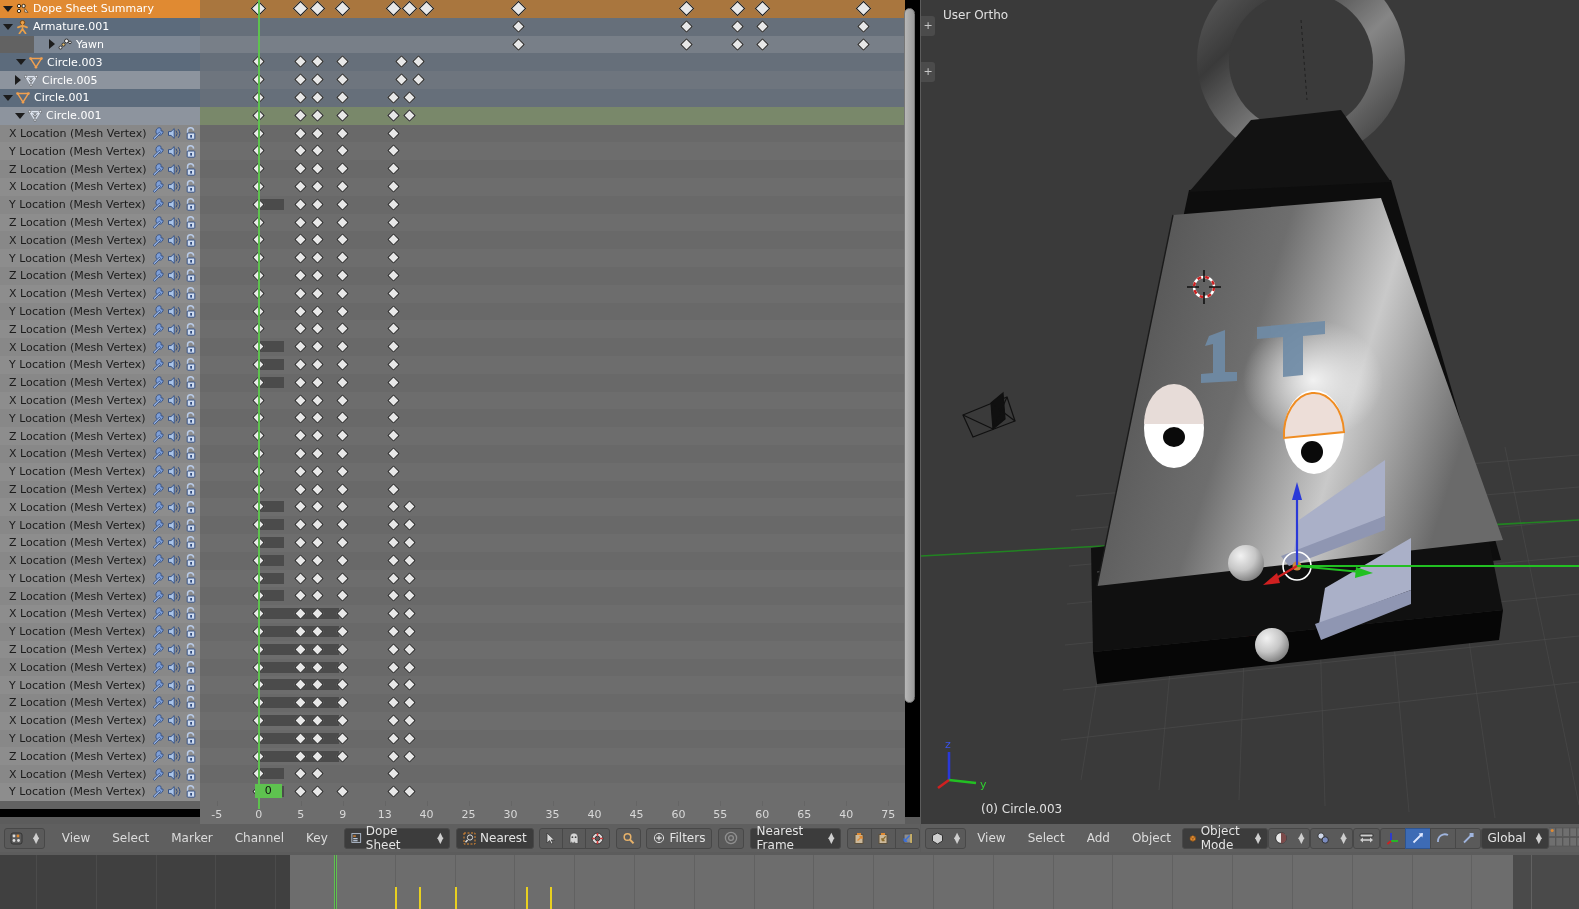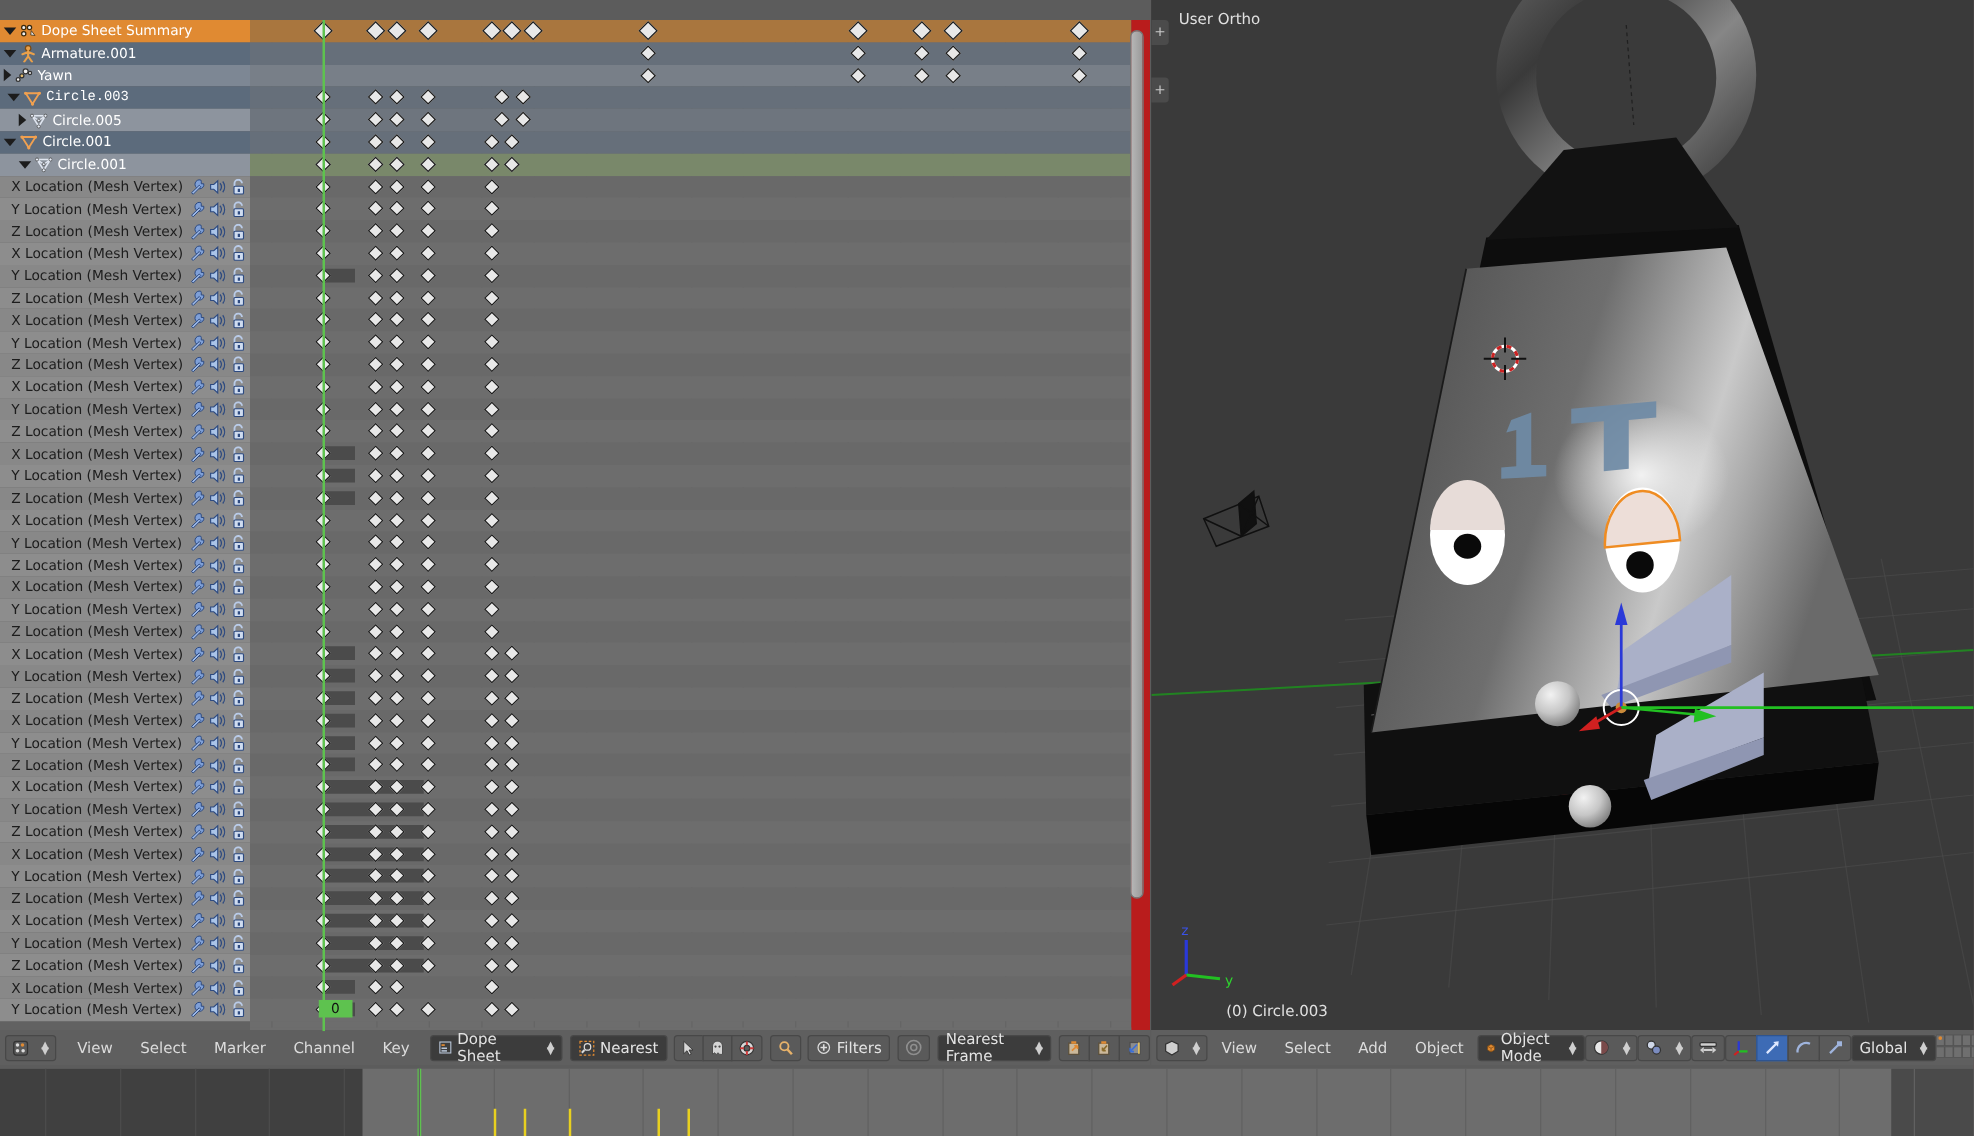--- a/index.html
+++ b/index.html
@@ -6,21 +6,21 @@
   html,body {
     width:1579px; height:909px; overflow:hidden;
     background:#5c5c5c;
     font-family:"DejaVu Sans", sans-serif;
     font-size:11px; color:#e4e4e4;
     -webkit-font-smoothing:none;
   }
   .app { position:relative; width:1579px; height:909px; }
 
   
-  #dopesheet-area { position:absolute; left:0; top:16px; width:920px; height:817px; background:#b91c1c; }
+  #dopesheet-area { position:absolute; left:0; top:0; width:920px; height:817px; background:#000000; }
 
   
   #channel-list { position:absolute; left:0; top:0; width:200px; height:809px; background:#626262; overflow:hidden; }
   .ch-row { position:relative; height:17.8px; display:flex; align-items:center; font-size:11px; white-space:nowrap; }
   .ch-row .lbl { flex:1; overflow:hidden; text-overflow:clip; }
 
   .ch-summary { background:#e08a32; color:#fff; }
   .ch-obj     { background:#5c6b7c; color:#fff; }
   .ch-obj2    { background:#7d8794; color:#fff; }
   .ch-data2   { background:#8d949e; color:#fff; }
@@ -118,31 +118,31 @@
           <span class="lbl">Dope Sheet Summary</span>
         </div>
         <div class="ch-row ch-obj" style="padding-left: 3px;">
           <div class="tri tri-down"></div>
           <svg width="13" height="14" viewBox="0 0 13 14" class="cicon">
       <circle cx="6.5" cy="2.6" r="2.2" fill="#e9a04a" stroke="#7a4a14"></circle>
       <path d="M6.5 4.8 L6.5 9 M6.5 5.6 L2 7.4 M6.5 5.6 L11 7.4 M6.5 9 L3.4 13.4 M6.5 9 L9.6 13.4" stroke="#e9a04a" stroke-width="1.7" fill="none" stroke-linecap="round"></path>
     </svg>
           <span class="lbl">Armature.001</span>
         </div>
-        <div class="ch-row ch-obj2" style="padding-left: 3px;">
+        <div class="ch-row ch-obj2" style="padding-left: 15px; margin-left: 34px;">
           <div class="tri tri-right"></div>
           <svg width="14" height="13" viewBox="0 0 14 13" class="cicon">
       <circle cx="8.5" cy="3" r="2" fill="#f0f0f0" stroke="#333"></circle>
       <circle cx="12" cy="4.4" r="1.3" fill="#f0f0f0" stroke="#333"></circle>
       <circle cx="5.5" cy="6.6" r="1.6" fill="#e8c070" stroke="#333"></circle>
       <circle cx="2.5" cy="9.6" r="1.5" fill="#f0f0f0" stroke="#333"></circle>
     </svg>
           <span class="lbl">Yawn</span>
         </div>
-        <div class="ch-row ch-obj" style="padding-left: 6px; font-family: Liberation Mono, monospace;">
+        <div class="ch-row ch-obj" style="padding-left: 16px;">
           <div class="tri tri-down"></div>
           <svg width="14" height="13" viewBox="0 0 14 13" class="cicon">
       <path d="M1.6 2.6 L12.4 2.6 L7 11.2 Z" fill="none" stroke="#f0a050" stroke-width="1.5"></path>
       <circle cx="1.6" cy="2.6" r="1.3" fill="#f0a050"></circle>
       <circle cx="12.4" cy="2.6" r="1.3" fill="#f0a050"></circle>
       <circle cx="7" cy="11.2" r="1.3" fill="#f0a050"></circle>
     </svg>
           <span class="lbl">Circle.003</span>
         </div>
         <div class="ch-row ch-data2" style="padding-left: 15px;">

